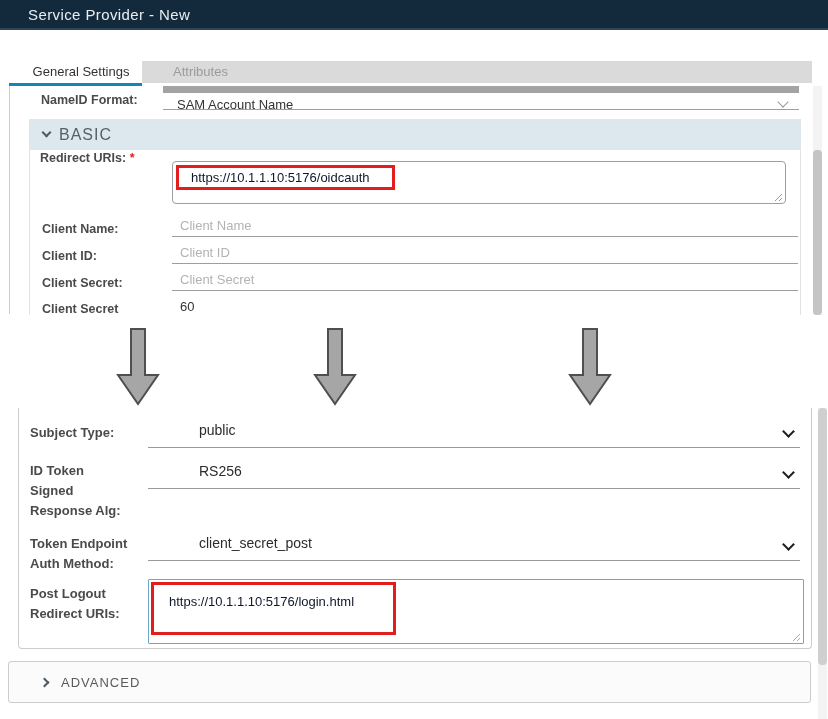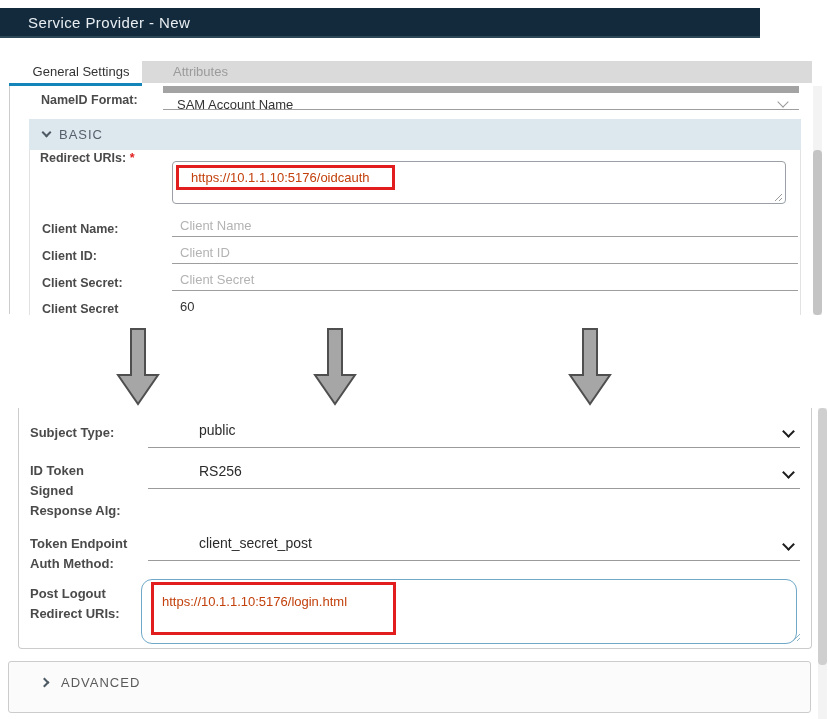--- a/index.html
+++ b/index.html
@@ -1,21 +1,21 @@
 <!DOCTYPE html>
 <html style="--header-bg: #132a3c; --accent-blue: #1485b8; --highlight-red: #e21d1d; --basic-header-bg: #dde7ee; --textarea-blue-border: #70a9c8;"><head>
 <meta charset="utf-8">
 <style>
   * { margin:0; padding:0; box-sizing:border-box; }
   html,body { background:#fff; }
   body { font-family:"Liberation Sans","DejaVu Sans",sans-serif; }
   #screen { position:relative; width:828px; height:719px; background:#fff; overflow:hidden; }
 
   
-  .header-bar { position:absolute; left:0; top:8px; width:760px; height:30px;
+  .header-bar { position:absolute; left:0; top:0; width:828px; height:30px;
     background:var(--header-bg,#132a3c); border-bottom:2px solid #2c4756; }
   .header-title { position:absolute; left:28px; top:0; line-height:30px;
     color:#e8eef2; font-size:15px; letter-spacing:.4px; }
 
   
   .tab-bar { position:absolute; left:9px; top:61px; width:803px; height:22px; background:#dadada; }
   .tab-active { position:absolute; left:9px; top:61px; width:133px; height:25px;
     background:#fff; border-bottom:3px solid var(--accent-blue,#1485b8); cursor:pointer; }
   .tab-active .tab-label { padding-left:11px; line-height:22px; font-size:13px; color:#333;text-align:center; }
   .tab-inactive { position:absolute; left:173px; top:61px; height:22px; line-height:22px;
@@ -38,30 +38,30 @@
   
   .nameid-select { position:absolute; left:163px; top:86px; width:636px; height:24px;
     border-top:7px solid #a3a3a3; border-bottom:1px solid #9e9e9e; cursor:pointer; }
   .nameid-value { position:absolute; left:14px; top:4px; font-size:13px; color:#333; }
 
   
   .basic-card { position:absolute; left:29px; top:119px; width:772px; height:196px;
     border-left:1px solid #e2e2e2; border-right:1px solid #e2e2e2; }
   .basic-header { position:absolute; left:29px; top:119px; width:772px; height:31px;
     background:var(--basic-header-bg,#dde7ee); cursor:pointer; }
-  .basic-header-label { position:absolute; left:30px; top:0; line-height:31px; font-size:13px;
+  .basic-header-label { position:absolute; left:30px; top:0; line-height:31px; font-size:16px;
     letter-spacing:1px; color:#56606a; font-weight:500; }
 
   
-  .uri-textarea { position:absolute; resize:none; font-family:inherit; font-size:13px; color:#c2410c;
+  .uri-textarea { position:absolute; resize:none; font-family:inherit; font-size:13px; color:#0f172a;
     background:#fff; outline:none; overflow:hidden; }
   .ta-top { left:172px; top:161px; width:614px; height:43px; border:1px solid #9aa0a5;
     border-radius:4px; padding:8px 0 0 18px; }
-  .ta-bottom { left:141px; top:579px; width:656px; height:65px;
-    border:1px solid var(--textarea-blue-border,#70a9c8); border-radius:11px; padding:14px 0 0 20px; }
+  .ta-bottom { left:148px; top:579px; width:656px; height:65px;
+    border:1px solid var(--textarea-blue-border,#70a9c8); border-radius:1px; padding:14px 0 0 20px; }
   .grip { position:absolute; pointer-events:none; }
   .red-box { position:absolute; border:3px solid var(--highlight-red,#e21d1d); pointer-events:none; }
   .redbox-top { left:176px; top:165px; width:219px; height:25px; }
   .redbox-bottom { left:151px; top:582px; width:245px; height:53px; }
 
   
   .sb-track { position:absolute; background:#f3f3f3; }
   .sb-thumb { position:absolute; background:#c4c4c4; border-radius:4px; }
 
   
@@ -70,21 +70,21 @@
   
   .bottom-card { position:absolute; left:18px; top:408px; width:794px; height:241px;
     border-left:1px solid #ccc; border-right:1px solid #ccc; border-bottom:1px solid #ccc;
     border-radius:0 0 4px 4px; }
   .b-label { position:absolute; font-size:13px; font-weight:bold; color:#4a4a4a; line-height:20px; }
   .b-value { position:absolute; font-size:14px; color:#2b2b2b;padding-left:44px; }
   .b-underline { position:absolute; height:1px; background:#9b9b9b; }
   .dd-row { cursor:pointer; }
 
   
-  .advanced-box { position:absolute; left:8px; top:661px; width:803px; height:52px;
+  .advanced-box { position:absolute; left:8px; top:661px; width:803px; height:42px;
     border:1px solid #ccc; border-radius:3px; background:#fbfbfb; cursor:pointer; }
   .advanced-label { position:absolute; left:52px; top:0; line-height:42px; font-size:13px;
     letter-spacing:1px; color:#5a5a5a; }
   .chev-right { position:absolute; left:32px; top:17px; width:7px; height:7px;
     border-right:2px solid #4e5a63; border-bottom:2px solid #4e5a63; transform:rotate(-45deg); }
 </style>
 </head>
 <body>
 
 <div id="screen">

